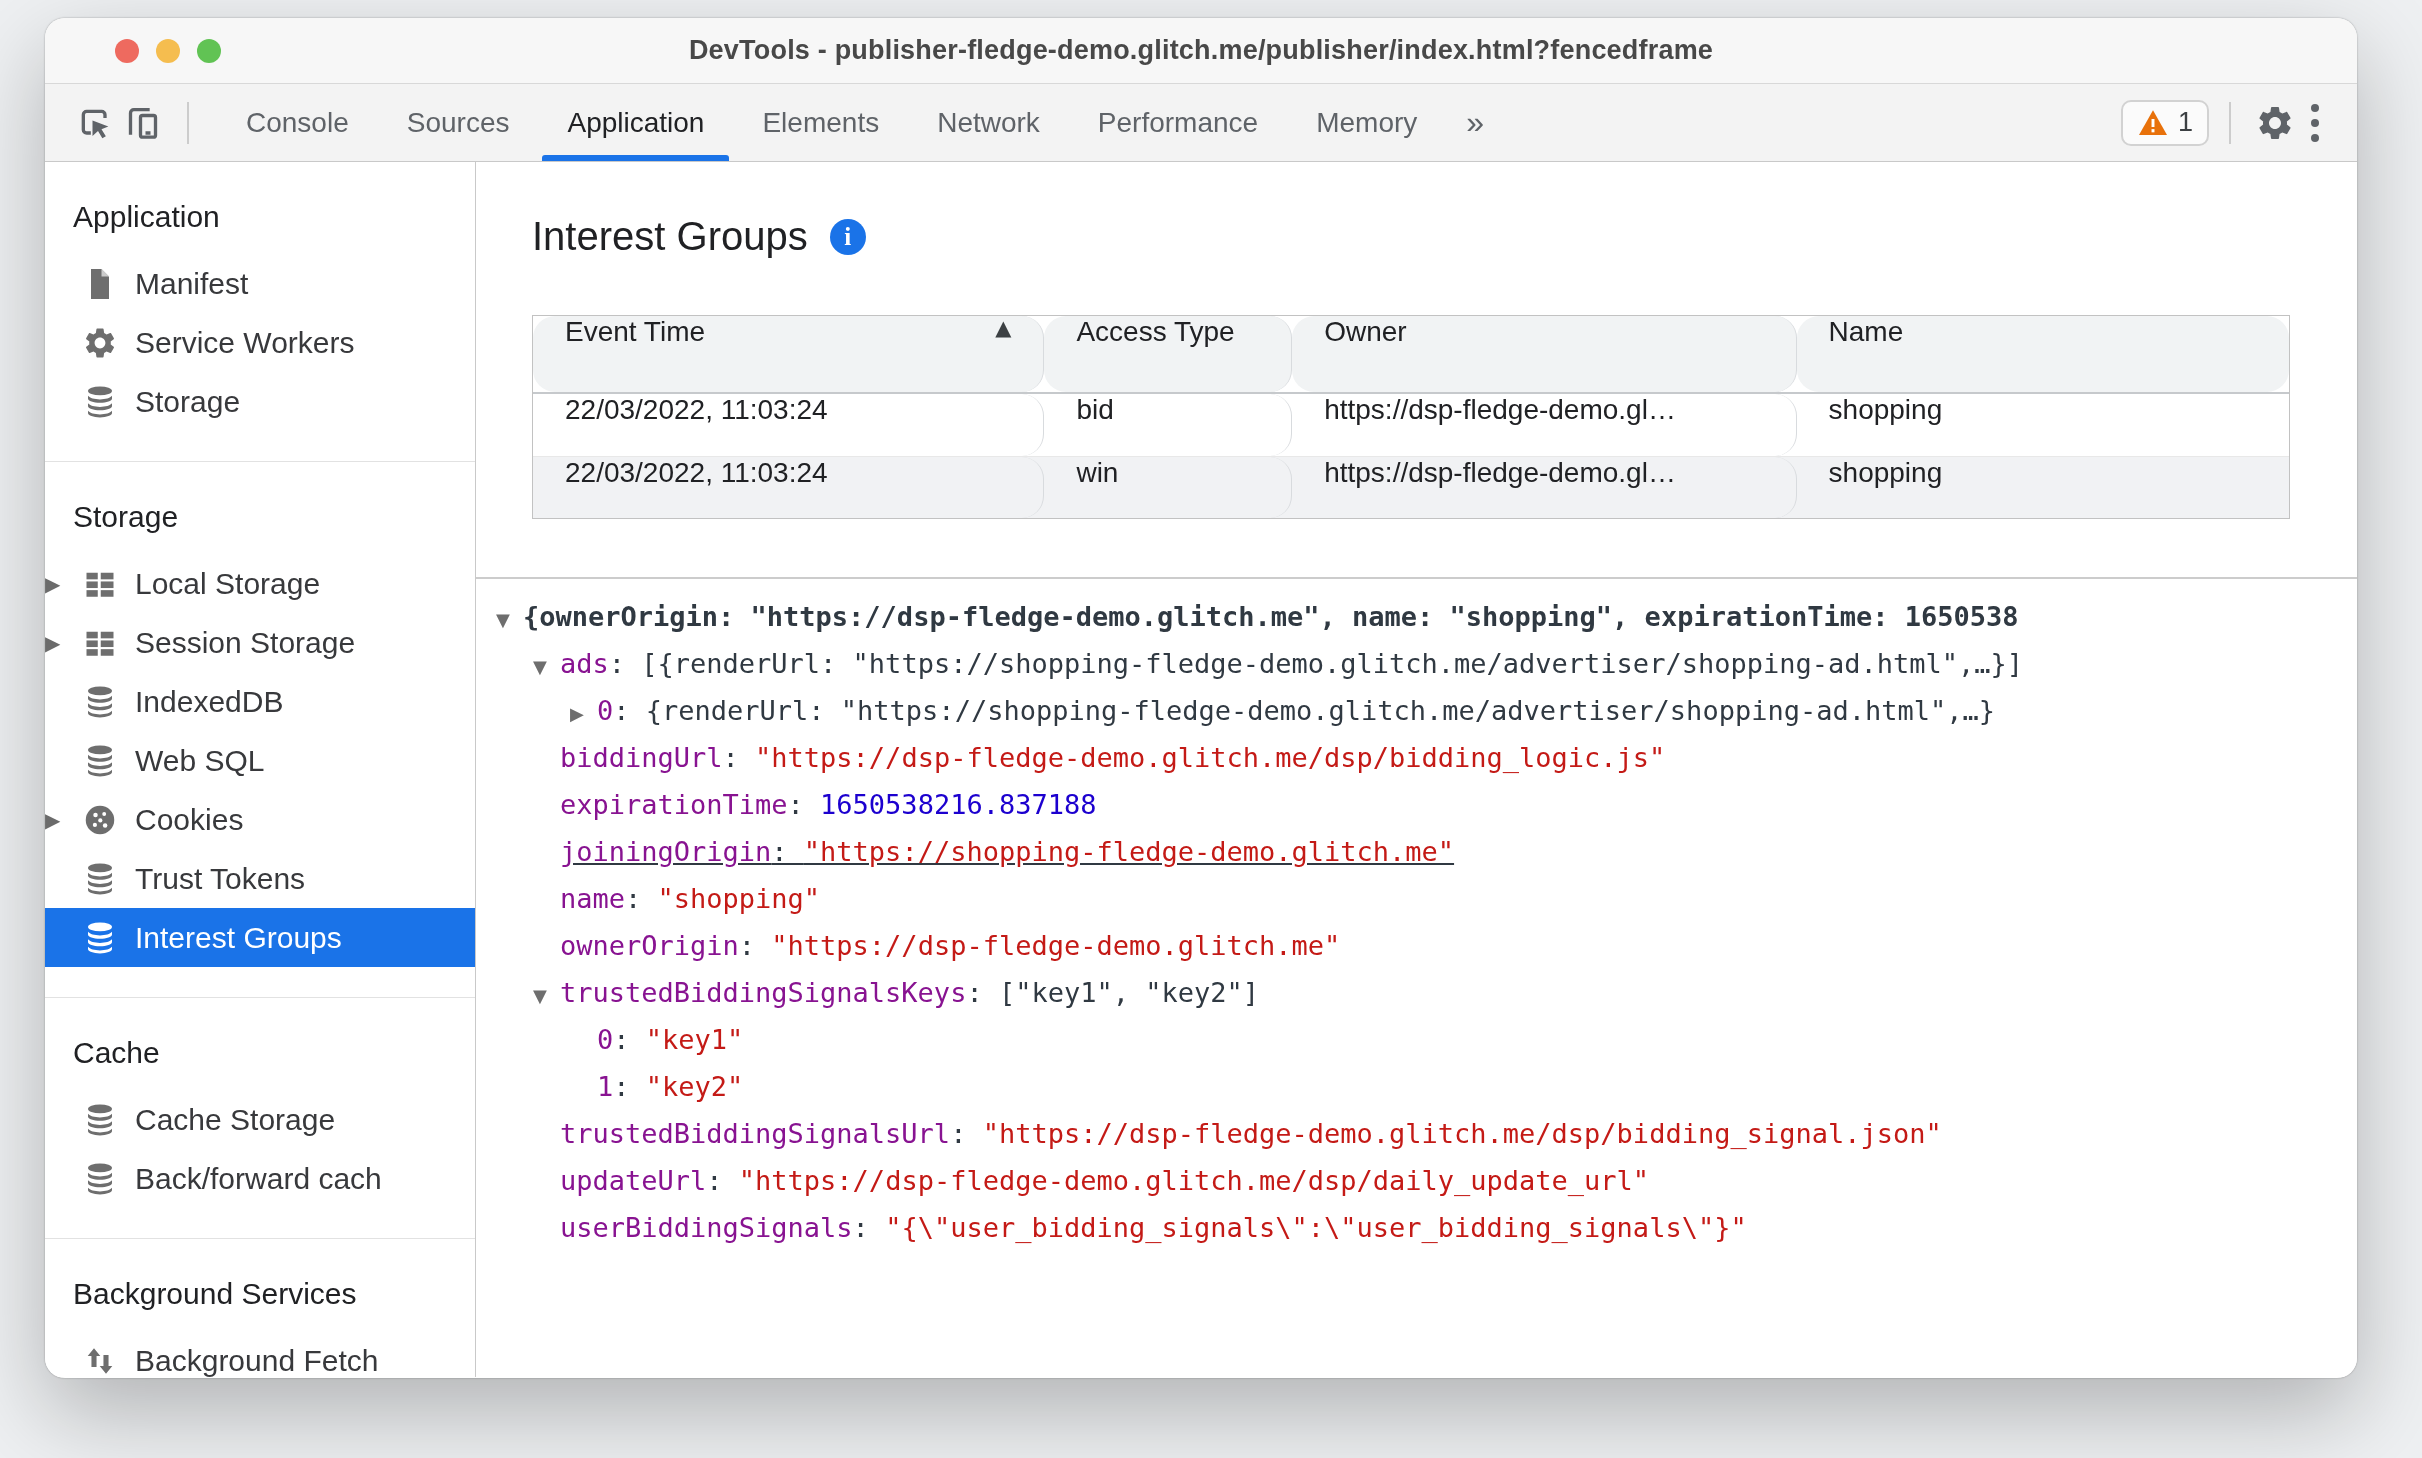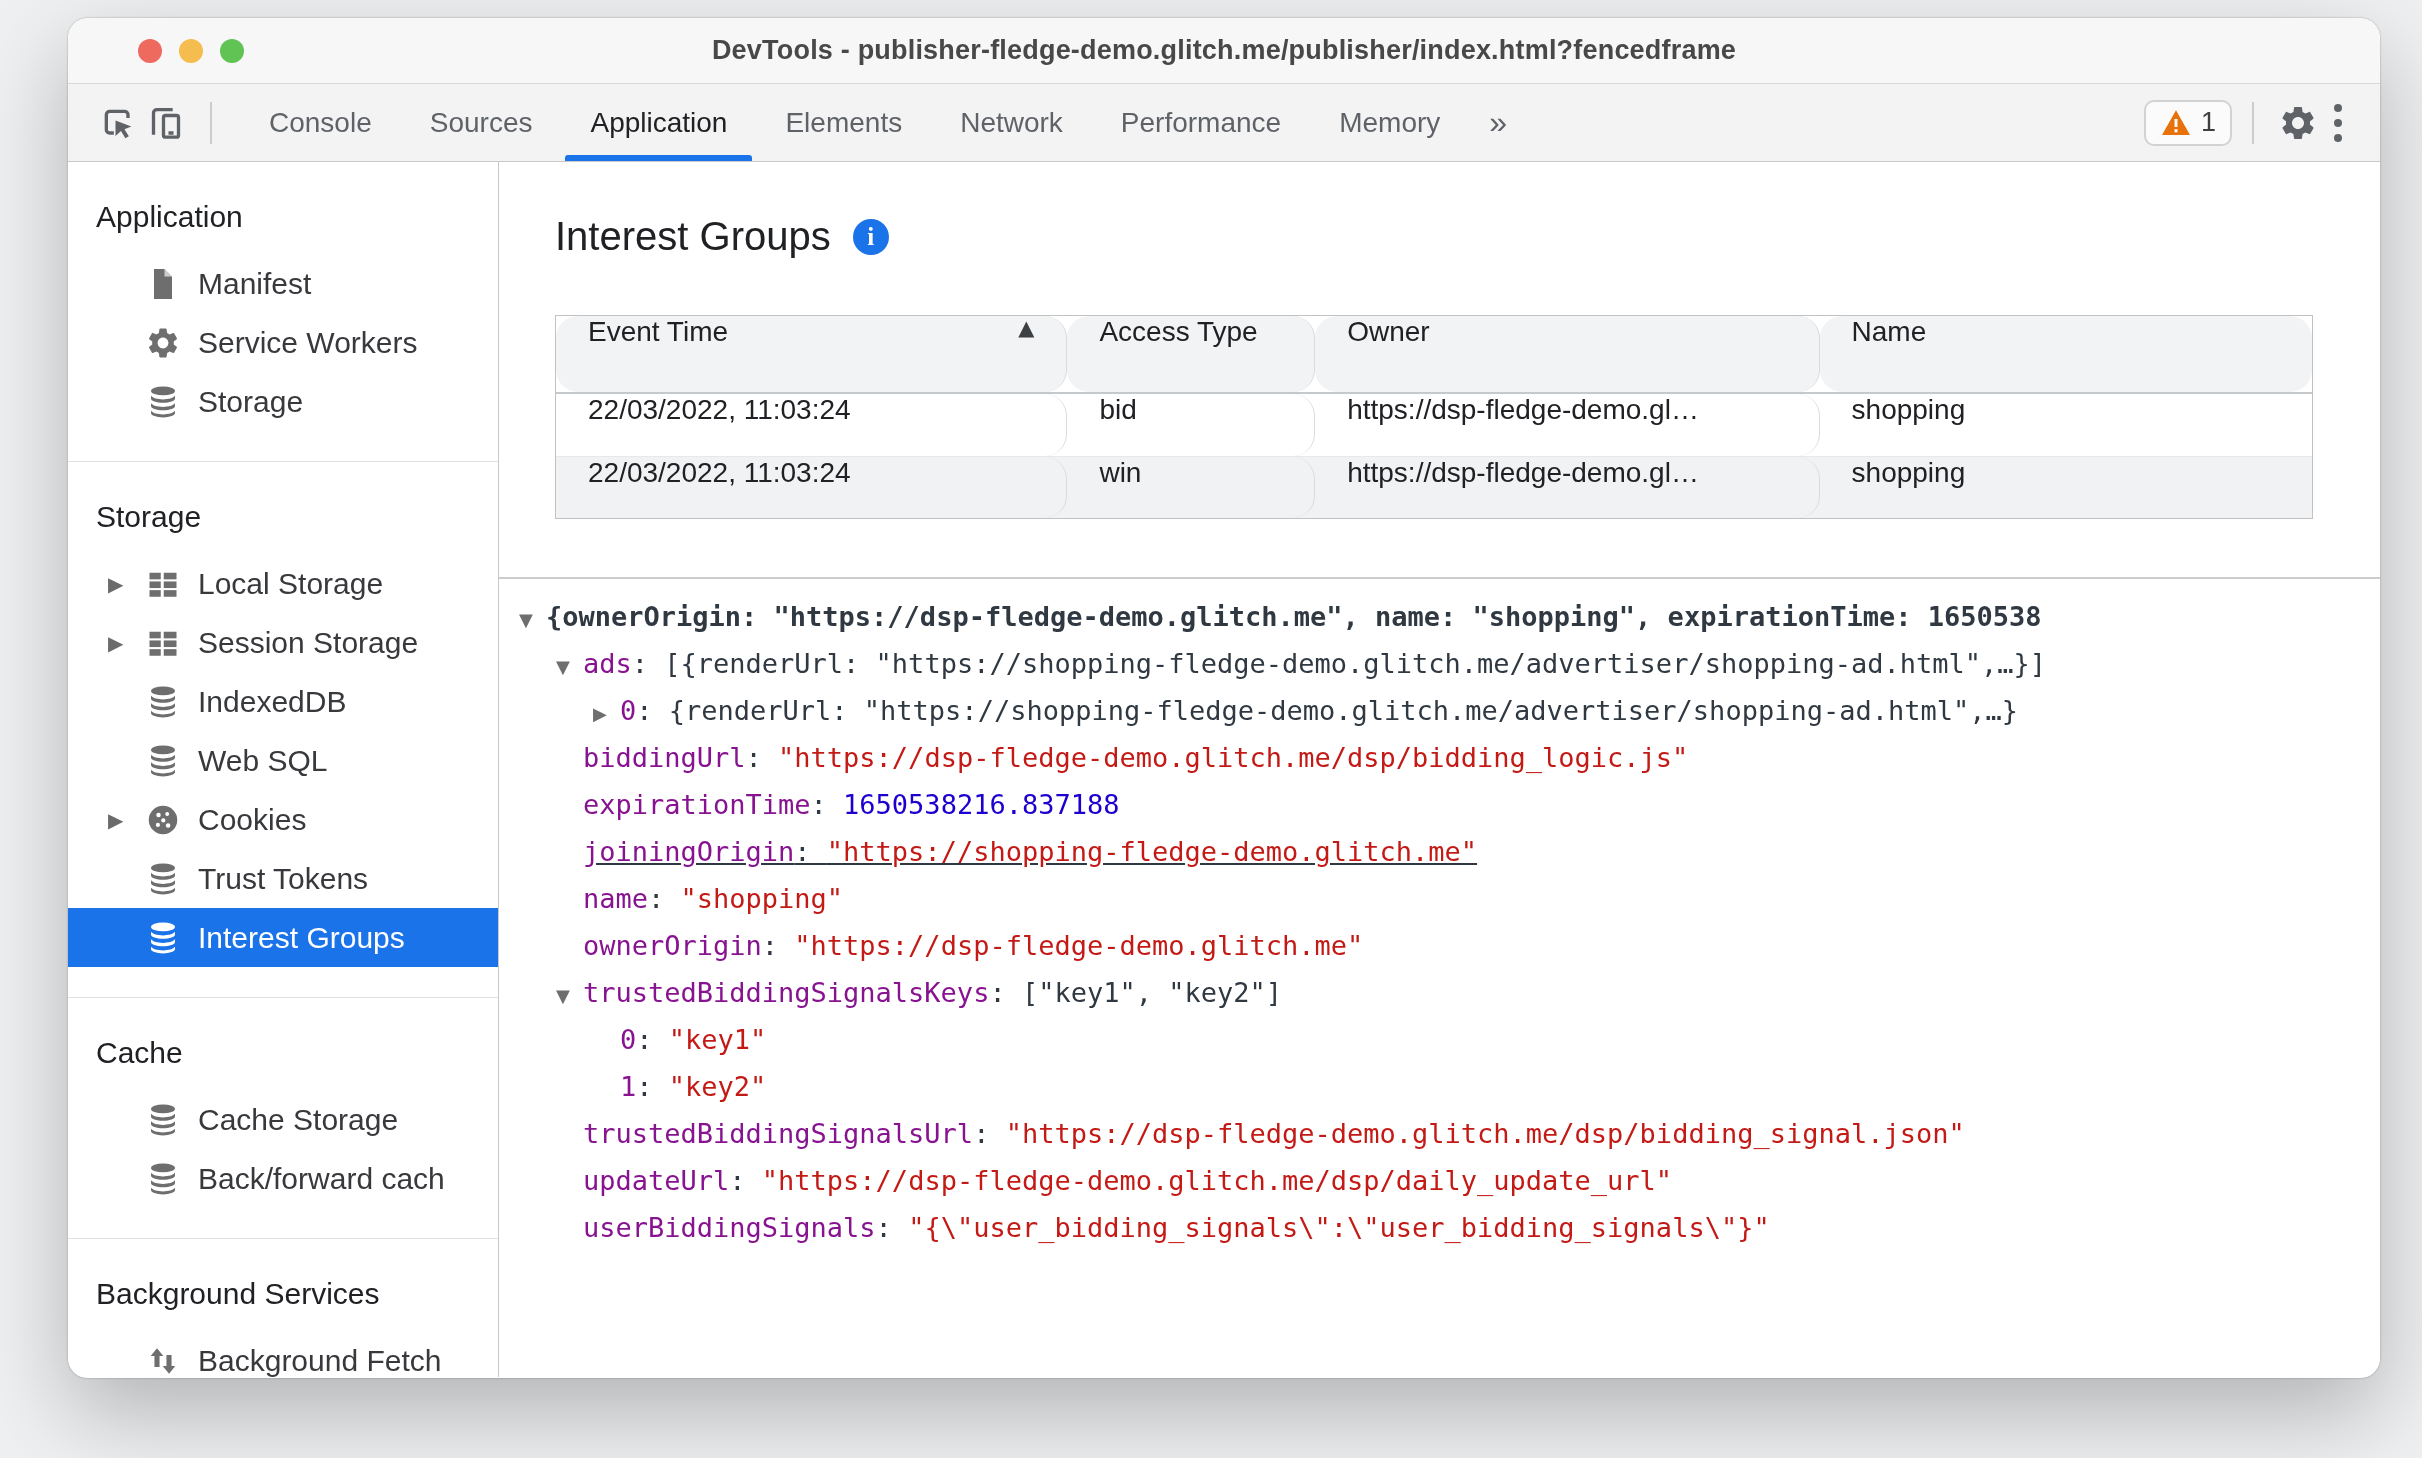--- a/index.html
+++ b/index.html
@@ -1,20 +1,20 @@
 <!DOCTYPE html>
 <html><head>
 <meta charset="utf-8">
 <style>
   * { margin:0; padding:0; box-sizing:border-box; }
   html,body { width:2422px; height:1458px; }
   body { background:#eef0f2; position:relative; overflow:hidden;
          font-family:"Liberation Sans", sans-serif; }
 
-  .window { position:absolute; left:68px; top:18px; width:2312px; height:1360px;
+  .window { position:absolute; left:45px; top:18px; width:2312px; height:1360px;
             background:#fff; border-radius:20px; overflow:hidden;
             box-shadow:0 0 2px rgba(0,0,0,.35), 0 34px 90px rgba(0,0,0,.26); }
 
   
   .titlebar { height:66px; background:#f7f7f7; border-bottom:1px solid #d8d8d8;
               display:flex; align-items:center; justify-content:center; position:relative; }
   .traffic { position:absolute; left:70px; top:50%; transform:translateY(-50%);
              display:flex; gap:17px; }
   .light { width:24px; height:24px; border-radius:50%; }
   .title { font-size:27px; font-weight:700; color:#484848; letter-spacing:.2px; }
@@ -41,21 +41,21 @@
   .dots i { width:8px; height:8px; border-radius:50%; background:#5f6368; display:block; }
 
   
   .content { display:flex; height:calc(100% - 145px); overflow:hidden; }
 
   .sidebar { width:431px; min-width:431px; border-right:1px solid #c9c9c9; background:#fff;
              overflow:hidden; color:#3c4043; }
   .side-section { border-bottom:1px solid #e2e2e2; padding:22px 0 30px; }
   .side-section:last-child { border-bottom:none; }
   .side-header { padding-left:28px; font-size:30px; color:#202124; margin:16px 0 20px; }
-  .side-item { height:59px; display:flex; align-items:center; padding-left:40px;
+  .side-item { height:59px; display:flex; align-items:center; 
                font-size:30px; color:#38393c; white-space:nowrap; overflow:hidden; }
   .side-item.selected { background:#1a73e8; color:#fff; }
   .expander { width:36px; font-size:20px; color:#6b6b6b; flex:none;
               font-family:"DejaVu Sans", sans-serif; }
   .sicon { width:38px; height:38px; margin-right:16px; flex:none; color:#6e6e6e;
            display:flex; align-items:center; justify-content:center; }
   .sicon svg { width:36px; height:36px; }
   .side-item.selected .sicon { color:#fff; }
 
   .main { flex:1; background:#fff; overflow:hidden; }

